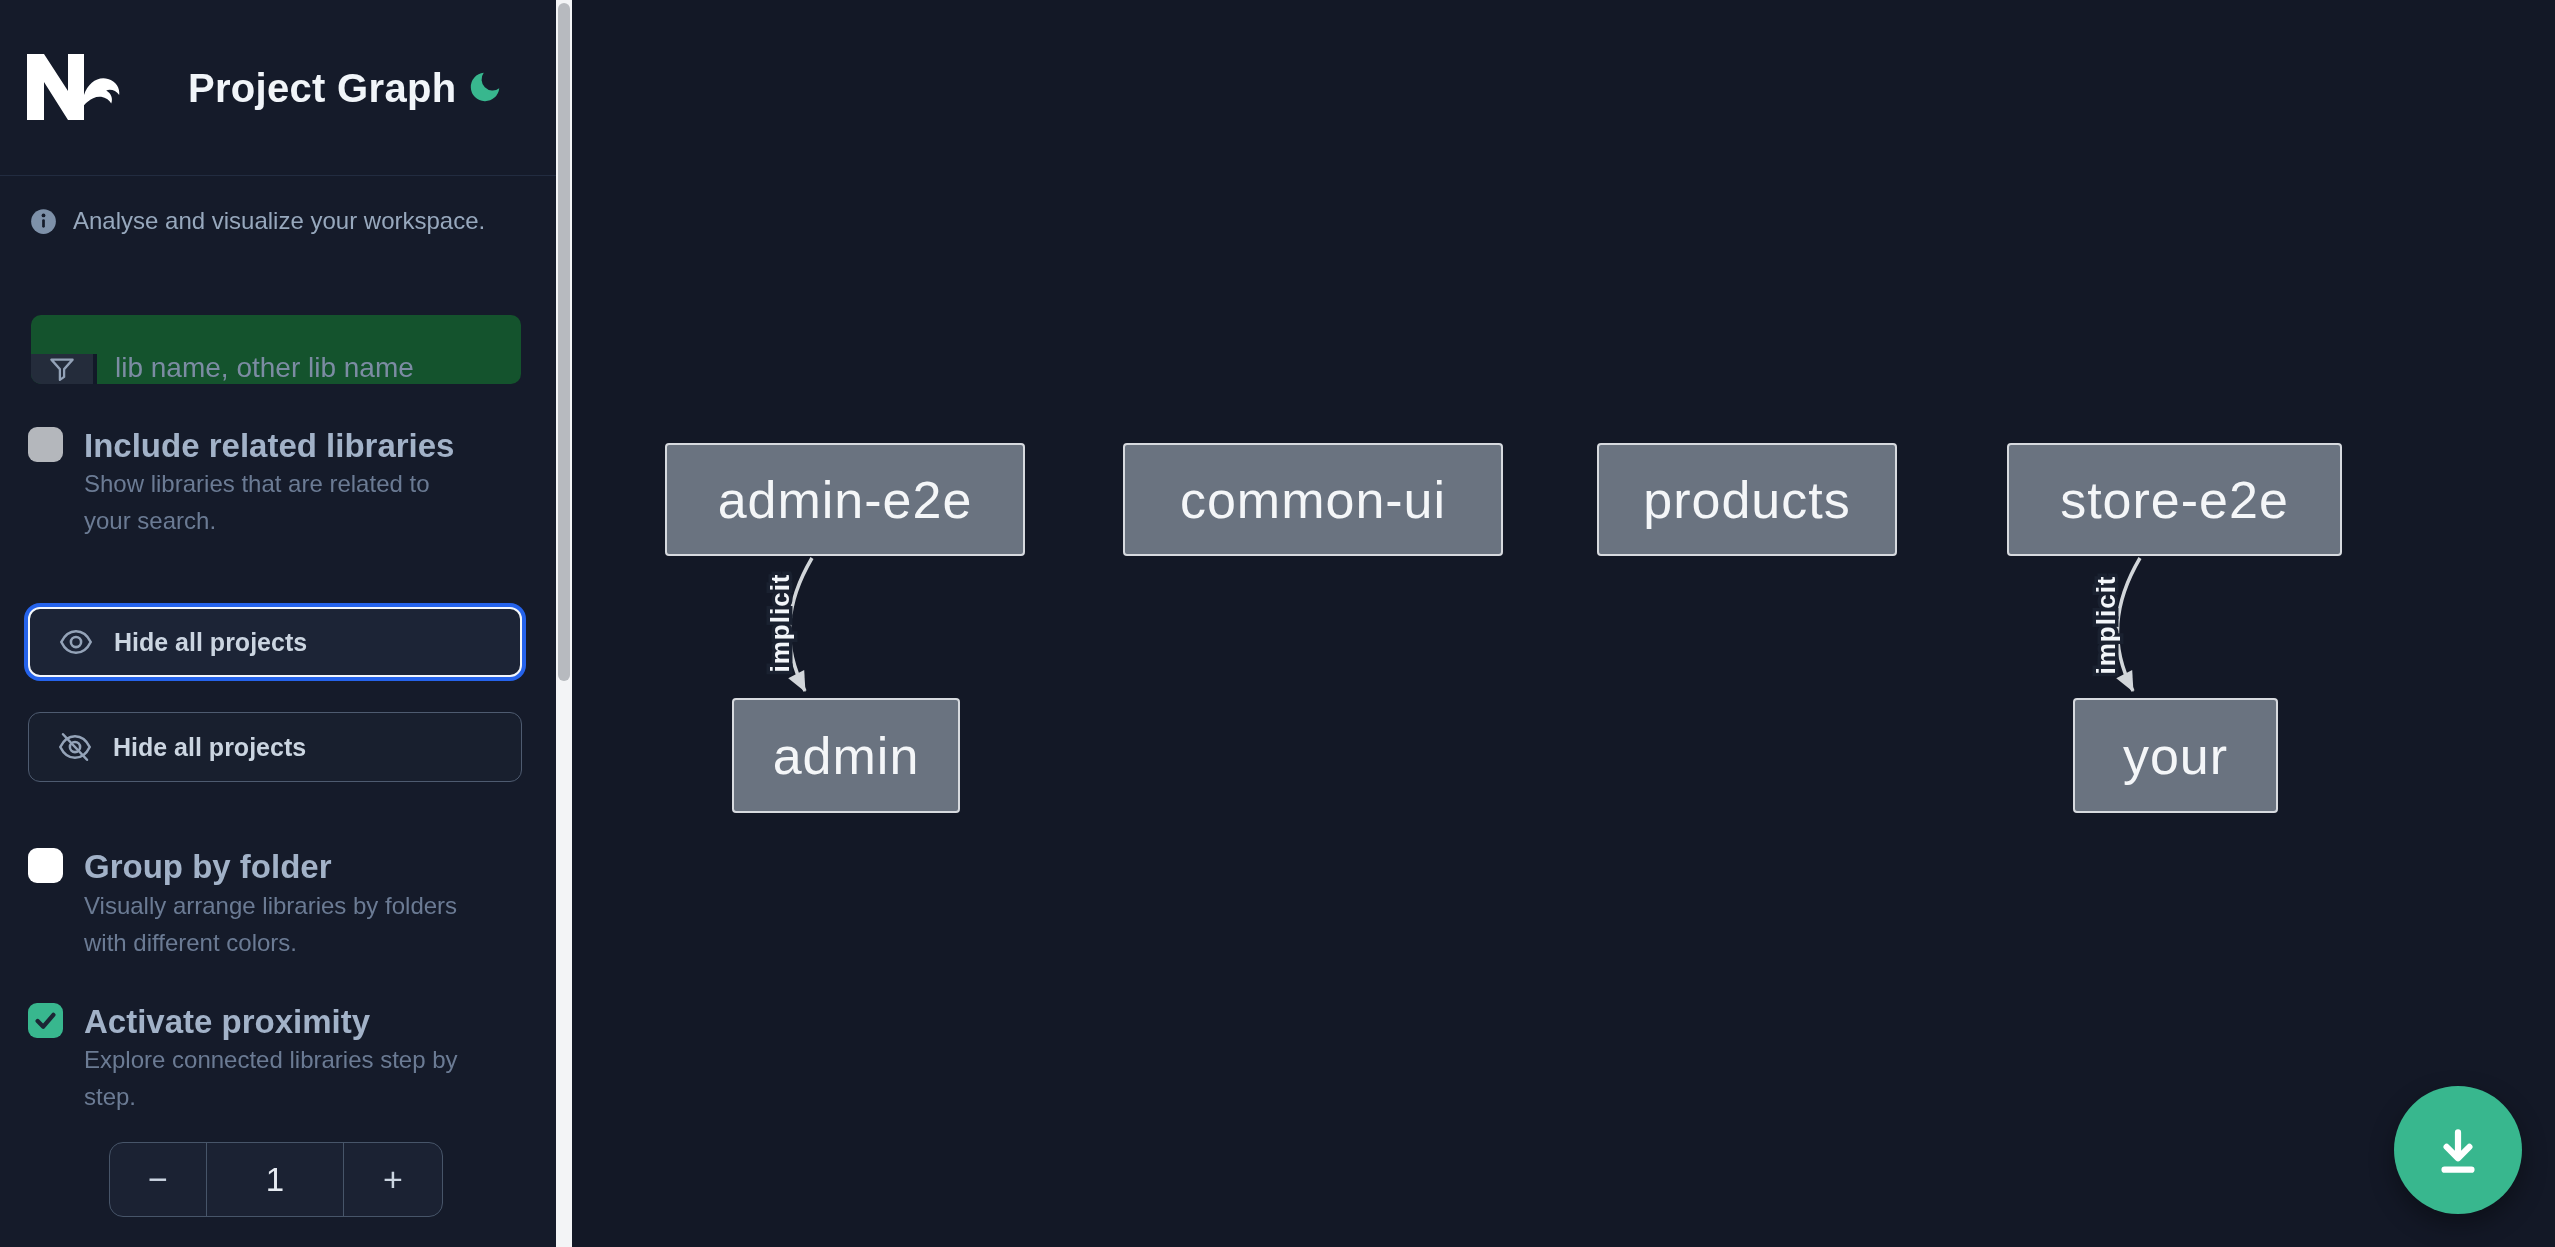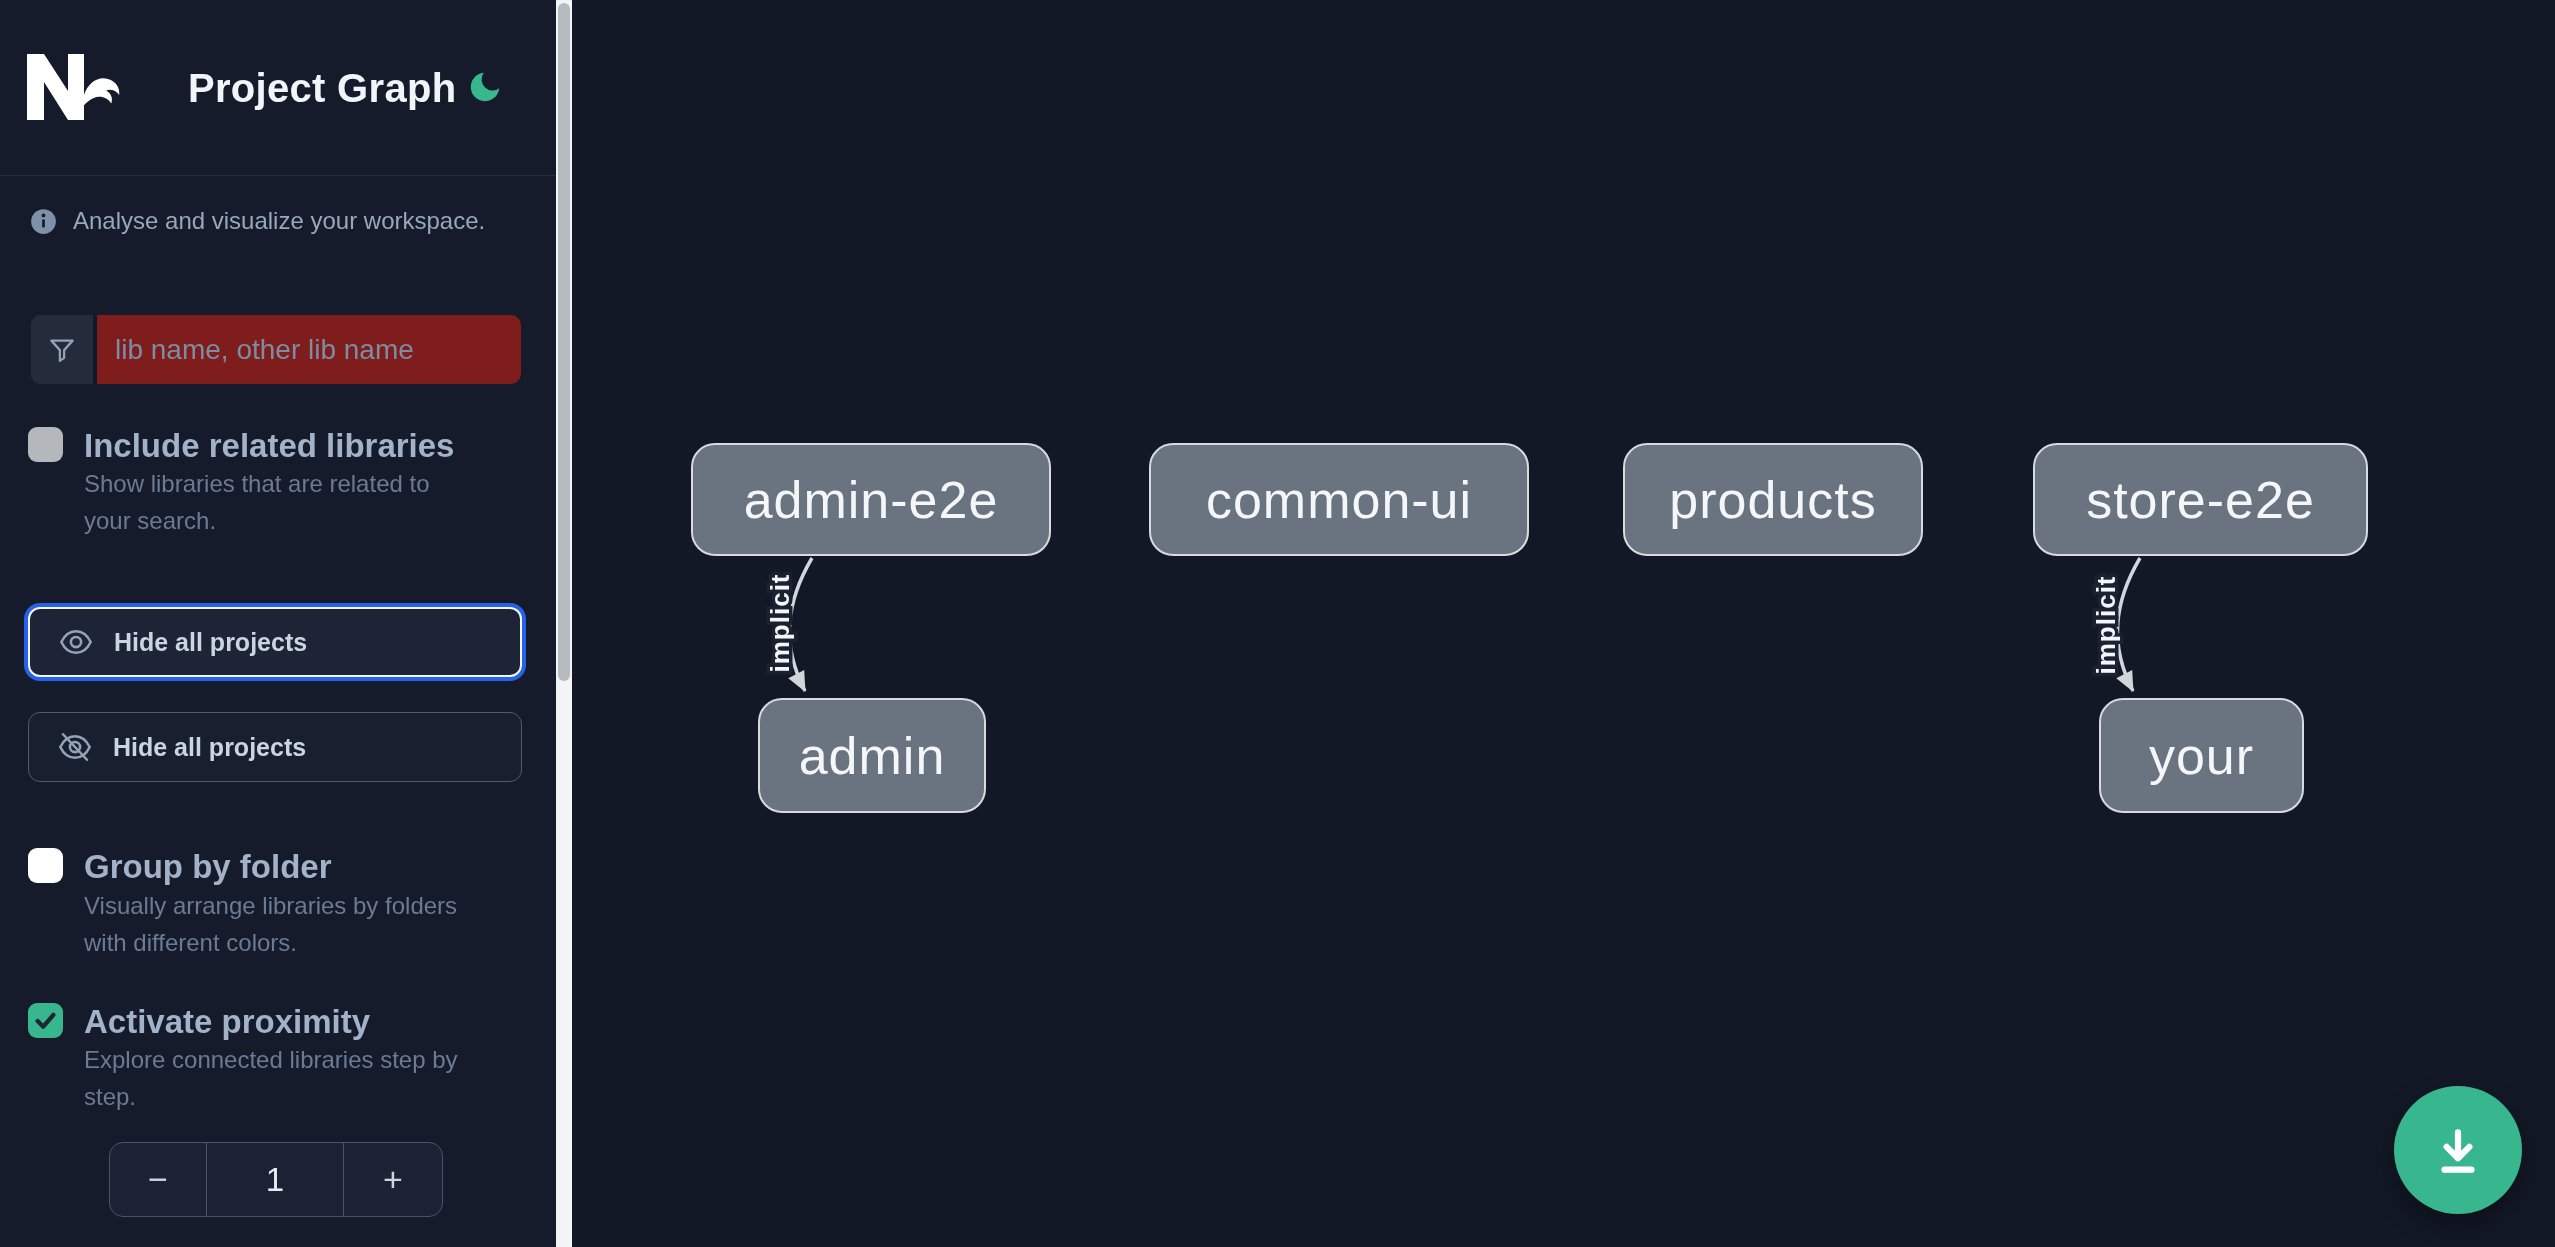--- a/index.html
+++ b/index.html
@@ -7,40 +7,40 @@
        background:#131826;font-family:"Liberation Sans",sans-serif;
        -webkit-font-smoothing:antialiased;}
   
   .sidebar{position:absolute;left:0;top:0;width:556px;height:1247px;background:#151b2a;}
   .header{position:absolute;left:0;top:0;width:556px;height:175px;border-bottom:1px solid #222c40;}
   .logo{position:absolute;left:27px;top:54px;width:102px;height:66px;}
   .title{position:absolute;left:188px;top:66px;font-size:40px;font-weight:700;color:#f1f5f9;letter-spacing:.3px;white-space:nowrap;}
   .moon{position:absolute;left:466px;top:68px;width:38px;height:38px;cursor:pointer;}
   .info-row{position:absolute;left:30px;top:205px;width:500px;height:32px;display:flex;align-items:center;gap:16px;text-align:right;}
   .info-text{font-size:24px;color:#97a8bd;}
-  .search{position:absolute;left:31px;top:315px;width:490px;height:69px;background:#7f1d1d;border-radius:10px;display:flex;overflow:hidden;}
+  .search{position:absolute;left:31px;top:315px;width:490px;height:69px;background:#14532d;border-radius:10px;display:flex;overflow:hidden;align-items:flex-end;}
   .search-icon-cell{width:62px;display:flex;align-items:center;justify-content:center;background:#242c3b;border-right:4px solid #121928;}
   .search-input{flex:1;background:transparent;border:none;outline:none;color:#c9d4e3;font-size:28px;padding:0 18px;font-family:"Liberation Sans",sans-serif;}
   .search-input::placeholder{color:#7c8ca3;}
   .checkbox{position:absolute;left:28px;width:35px;height:35px;border-radius:9px;display:flex;align-items:center;justify-content:center;cursor:pointer;}
   .toggle-label{position:absolute;left:84px;font-size:33px;font-weight:600;color:#a2b2c8;line-height:34px;cursor:pointer;white-space:nowrap;}
   .toggle-desc{position:absolute;left:84px;width:388px;font-size:24px;color:#6b7b94;line-height:37px;}
   .btn{position:absolute;left:28px;width:494px;height:70px;border-radius:12px;display:flex;align-items:center;gap:20px;padding-left:28px;box-sizing:border-box;font-size:25px;font-weight:600;color:#cbd5e1;cursor:pointer;}
   .btn-show{top:607px;background:#1c2436;border:2px solid #f4f7fa;box-shadow:0 0 0 4px var(--focus,#2563eb);}
   .btn-hide{top:712px;background:#181f2e;border:1px solid #4e5b70;}
   .stepper{position:absolute;left:109px;top:1142px;width:334px;height:75px;border:1px solid #475569;border-radius:14px;background:#1b2233;display:flex;box-sizing:border-box;overflow:hidden;}
   .stepper-btn{width:96px;display:flex;align-items:center;justify-content:center;font-size:34px;color:#cbd5e1;cursor:pointer;}
   .stepper-value{flex:1;border-left:1px solid #475569;border-right:1px solid #475569;display:flex;align-items:center;justify-content:center;font-size:33px;color:#e6ebf2;}
   .scroll-track{position:absolute;left:556px;top:0;width:16px;height:1247px;background:#f3f4f6;}
   .scroll-thumb{position:absolute;left:2px;top:3px;width:12px;height:678px;background:#b7babf;border-radius:6px;cursor:pointer;}
   
   .canvas{position:absolute;left:572px;top:0;width:1983px;height:1247px;background:#131826;}
   .gnode{position:absolute;background:var(--node-fill,#6a7380);border:2px solid var(--node-border,#d7dadf);
-         border-radius:24px;color:#f4f6f8;font-size:52px;letter-spacing:1px;
-         display:flex;align-items:center;justify-content:center;box-sizing:border-box;cursor:pointer;white-space:nowrap;margin-left:26px;}
+         border-radius:4px;color:#f4f6f8;font-size:52px;letter-spacing:1px;
+         display:flex;align-items:center;justify-content:center;box-sizing:border-box;cursor:pointer;white-space:nowrap;}
   .edge-label{font-size:26px;font-weight:700;fill:#f3f6fa;paint-order:stroke;stroke:#1a2130;stroke-width:7px;letter-spacing:1px;
               font-family:"Liberation Sans",sans-serif;}
   .fab{position:absolute;left:2394px;top:1086px;width:128px;height:128px;border-radius:50%;
        background:var(--accent,#38b78e);display:flex;align-items:center;justify-content:center;
        box-shadow:0 10px 24px rgba(0,0,0,.35);cursor:pointer;}
 </style>
 </head>
 <body>
 
 <div class="app">

